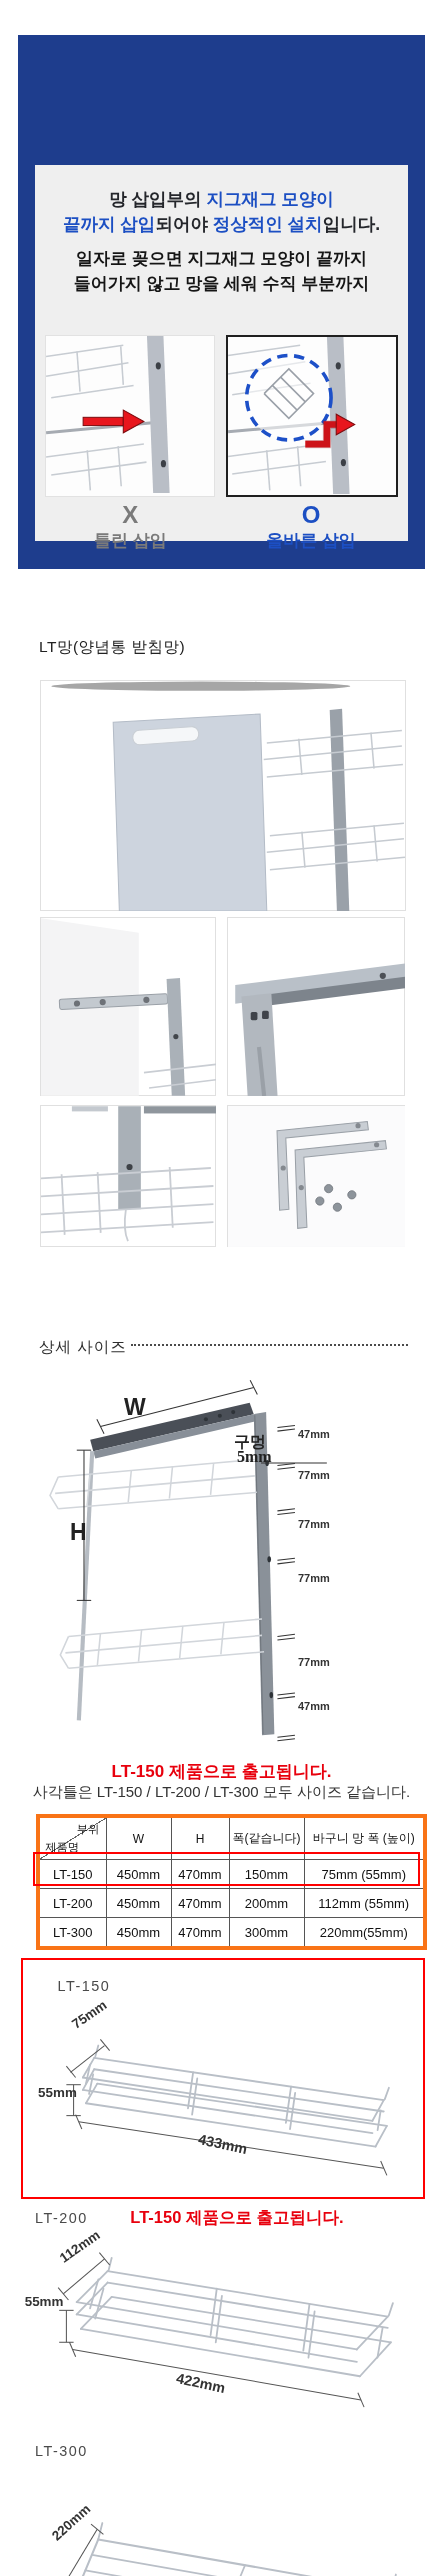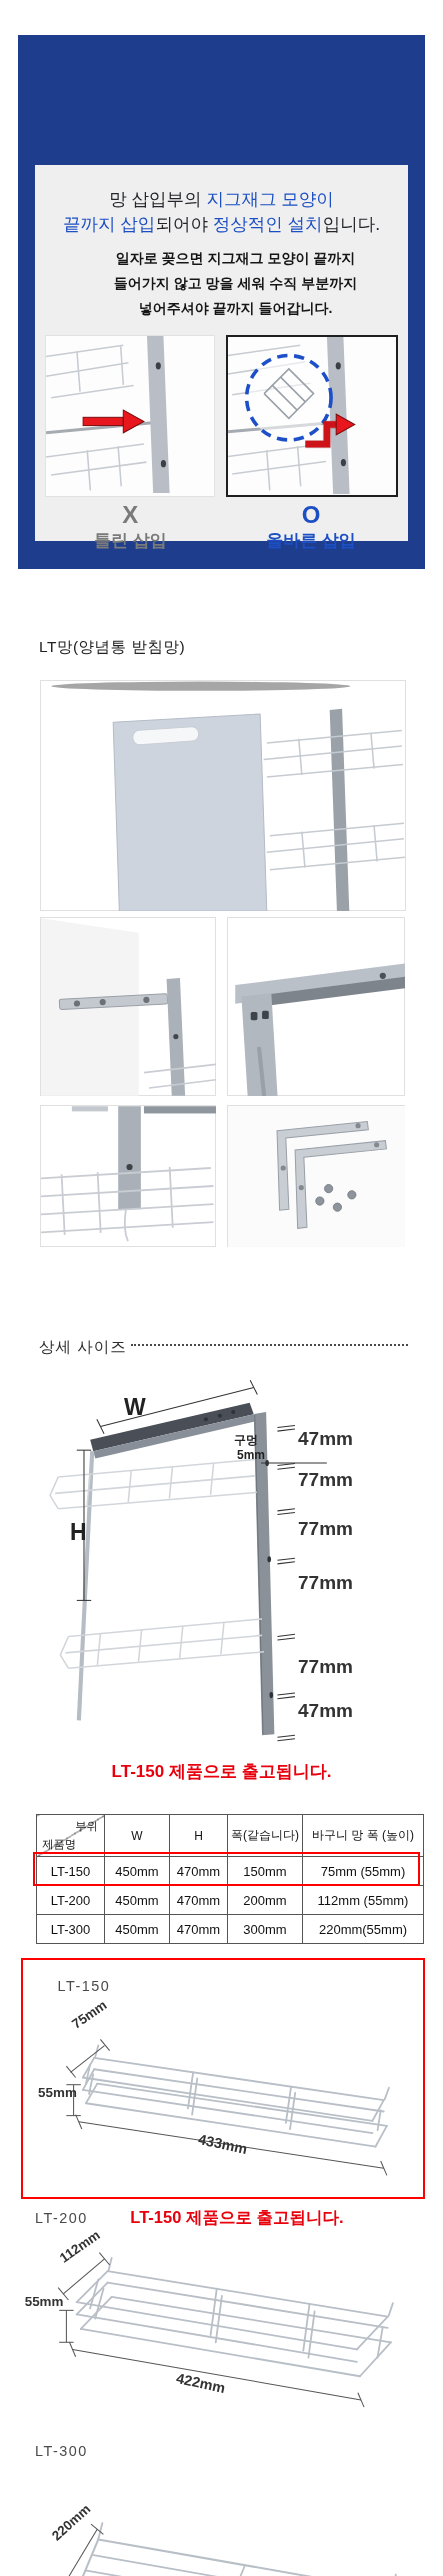--- a/index.html
+++ b/index.html
@@ -6,24 +6,24 @@
   .page{position:relative;width:443px;height:3027px;background:#fff;overflow:hidden;
         font-family:"Liberation Sans","DejaVu Sans",sans-serif;color:#222;}
   .abs{position:absolute;}
 
   
   .notice{position:absolute;left:18px;top:35px;width:407px;height:534px;background:#1e3d8d;}
   .notice-title{position:absolute;left:0;top:45px;width:100%;text-align:center;
     color:#fff;font-size:32px;font-weight:800;letter-spacing:0.5px;}
   .notice-inner{position:absolute;left:17px;top:130px;width:373px;height:376px;background:#efefef;}
   .p1{position:absolute;left:0;top:21.6px;width:100%;text-align:center;
-      font-size:17.5px;font-weight:400;line-height:25px;color:#24262b;}
+      font-size:17.5px;font-weight:700;line-height:25px;color:#24262b;}
   .p1 .blue{color:#1c4fc3;}
   .p2{position:absolute;left:0;top:81px;width:100%;text-align:center;
-      font-size:14px;font-weight:800;line-height:25px;color:#151515;padding-left:14px;}
+      font-size:17px;font-weight:800;line-height:25px;color:#151515;}
   .photo-a{position:absolute;left:10.3px;top:170px;width:170px;height:162px;background:#fdfdfd;
            border:0.5px solid #e2e2e2;box-sizing:border-box;}
   .photo-b{position:absolute;left:191px;top:170px;width:172px;height:162px;background:#fdfdfd;
            border:2.6px solid #1f1f1f;box-sizing:border-box;}
   .verdict{position:absolute;top:336px;width:170px;text-align:center;line-height:1.15;}
   .verdict .mark{font-size:24px;font-weight:800;display:block;}
   .verdict .vlabel{font-size:17px;font-weight:800;display:block;margin-top:2.1px;}
   .verdict.bad{left:10.3px;color:#7a7a7a;}
   .verdict.good{left:191px;color:#1c4fc3;}
 
@@ -36,21 +36,21 @@
   .lt-label{position:absolute;left:39px;top:637px;font-size:15.5px;color:#222;letter-spacing:0.5px;}
 
   
   .pframe{position:absolute;background:#fff;border:0.5px solid #e0e0e0;box-sizing:border-box;}
 
   
   .spec{position:absolute;left:36px;top:1814px;width:386px;border-collapse:collapse;
         table-layout:fixed;background:#fff;}
   .spec th,.spec td{border:0.5px solid #555;text-align:center;vertical-align:middle;
         color:#111;padding:0;}
-  .spec{border:1px solid #f97316;}
+  .spec{border:4px solid #f97316;}
   .spec thead th{height:41px;font-size:12px;font-weight:400;}
   .spec tbody td{height:28px;font-size:13px;}
   .corner{position:relative;
     background:linear-gradient(to bottom right,transparent calc(50% - 0.5px),#666 calc(50% - 0.5px),#666 calc(50% + 0.5px),transparent calc(50% + 0.5px));}
   .corner .c-top{position:absolute;top:4.1px;right:6.2px;font-size:11.3px;}
   .corner .c-bot{position:absolute;bottom:4.1px;left:5.2px;font-size:11.3px;}
   .row-hl{position:absolute;left:33px;top:1852px;width:387px;height:34px;
     border:2.6px solid #ff0000;box-sizing:border-box;pointer-events:none;}
 
   
@@ -61,41 +61,40 @@
   .ship2{position:absolute;left:129px;top:2207px;width:216px;text-align:center;
     color:#e8000d;font-size:16.5px;font-weight:800;}
 
   
   .redbox{position:absolute;left:20.6px;top:1958px;width:404px;height:241px;
     border:2.6px solid #ff0000;box-sizing:border-box;background:#fff;}
   .dia-label{font-size:14.4px;color:#4a4a4a;letter-spacing:1.5px;}
   .dim{position:absolute;font-size:13.4px;font-weight:700;color:#333;white-space:nowrap;}
   .dim.rot-l{transform:rotate(-35deg);}
   .dim.rot-r{transform:rotate(12deg);}
-  .sd-lab{position:absolute;font-size:19px;font-weight:700;color:#333;}
+  .sd-lab{position:absolute;font-size:11px;font-weight:700;color:#333;}
   .sd-big{position:absolute;font-size:23px;font-weight:800;color:#222;}
-  .sd-small{position:absolute;font-size:12px;font-weight:700;color:#222;}
+  .sd-small{position:absolute;font-size:16px;font-weight:700;color:#222;font-family:Liberation Serif, serif;}
 
   svg{display:block;}
 </style>
 </head>
 <body>
 
 <div class="page">
 
   <div class="notice">
     <div class="notice-inner">
       <div class="p1">
         <span>망 삽입부의 </span><span class="blue">지그재그 모양이</span><br>
         <span class="blue">끝까지 삽입</span><span>되어야 </span><span class="blue">정상적인 설치</span><span>입니다.</span>
       </div>
       <div class="p2">
         <span>일자로 꽂으면 지그재그 모양이 끝까지</span><br>
         <span>들어가지 않고 망을 세워 수직 부분까지</span><br>
-        <span>넣어주셔야 끝까지 들어갑니다.</span>
       </div>
 
       <div class="photo-a">
         <svg width="169" height="157" viewBox="0 0 328 305">
           <g stroke="#c7ccd2" stroke-width="3" fill="none">
             <line x1="0" y1="40" x2="150" y2="18"></line>
               <line x1="0" y1="78" x2="160" y2="52"></line>
             <line x1="10" y1="120" x2="170" y2="96"></line>
               <line x1="145" y1="20" x2="150" y2="95"></line>
             <line x1="60" y1="30" x2="66" y2="108"></line>
@@ -331,20 +330,21 @@
   <div class="sd-small" style="left:234px;top:1432px;">구멍</div>
   <div class="sd-small" style="left:237px;top:1448px;">5mm</div>
   <div class="sd-lab" style="left:298px;top:1428px;">47mm</div>
   <div class="sd-lab" style="left:298px;top:1469px;">77mm</div>
   <div class="sd-lab" style="left:298px;top:1518px;">77mm</div>
   <div class="sd-lab" style="left:298px;top:1572px;">77mm</div>
   <div class="sd-lab" style="left:298px;top:1656px;">77mm</div>
   <div class="sd-lab" style="left:298px;top:1700px;">47mm</div>
 
   <div class="ship1">LT-150 제품으로 출고됩니다.</div>
+  <div class="frame-note">사각틀은 LT-150 / LT-200 / LT-300 모두 사이즈 같습니다.</div>
 
   <table class="spec">
     <colgroup>
         <col style="width:68px">
         <col style="width:65px">
         <col style="width:58px">
         <col style="width:75px">
         <col style="width:121px">
       </colgroup>
     <thead>

